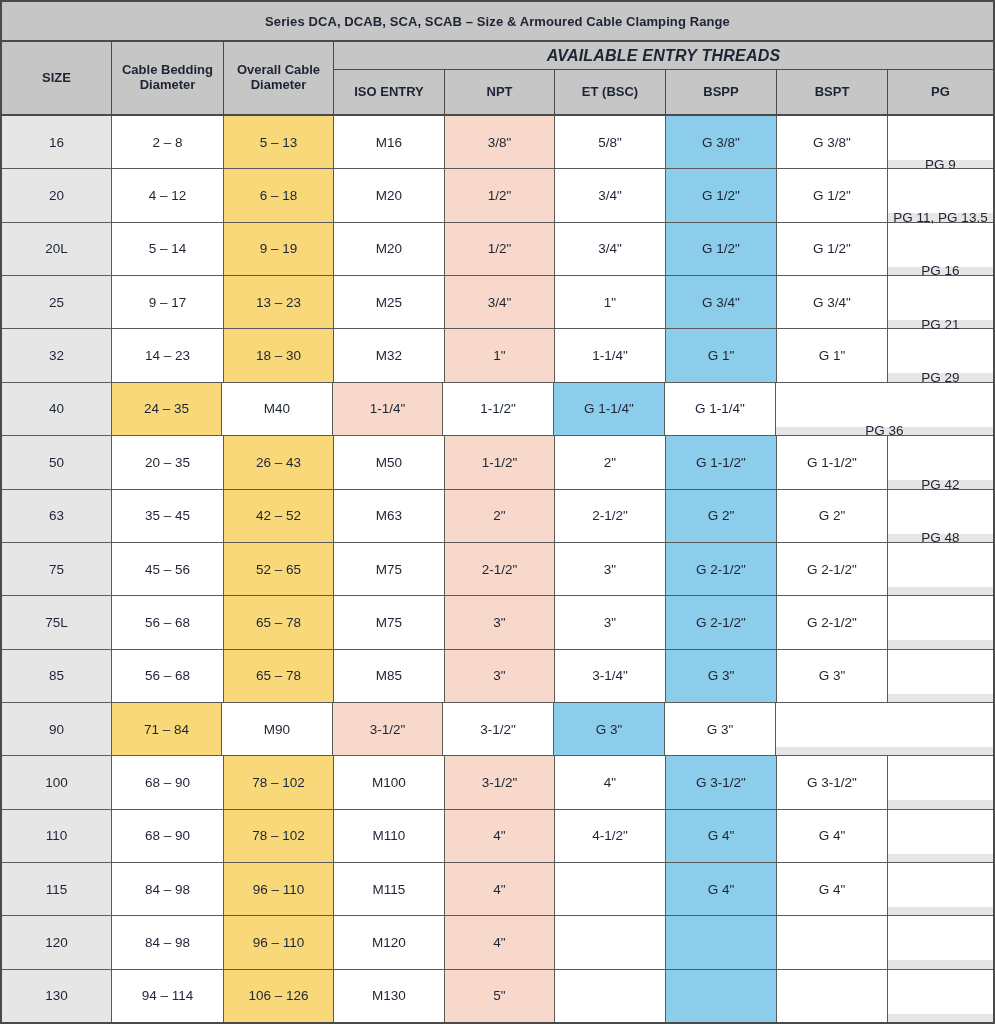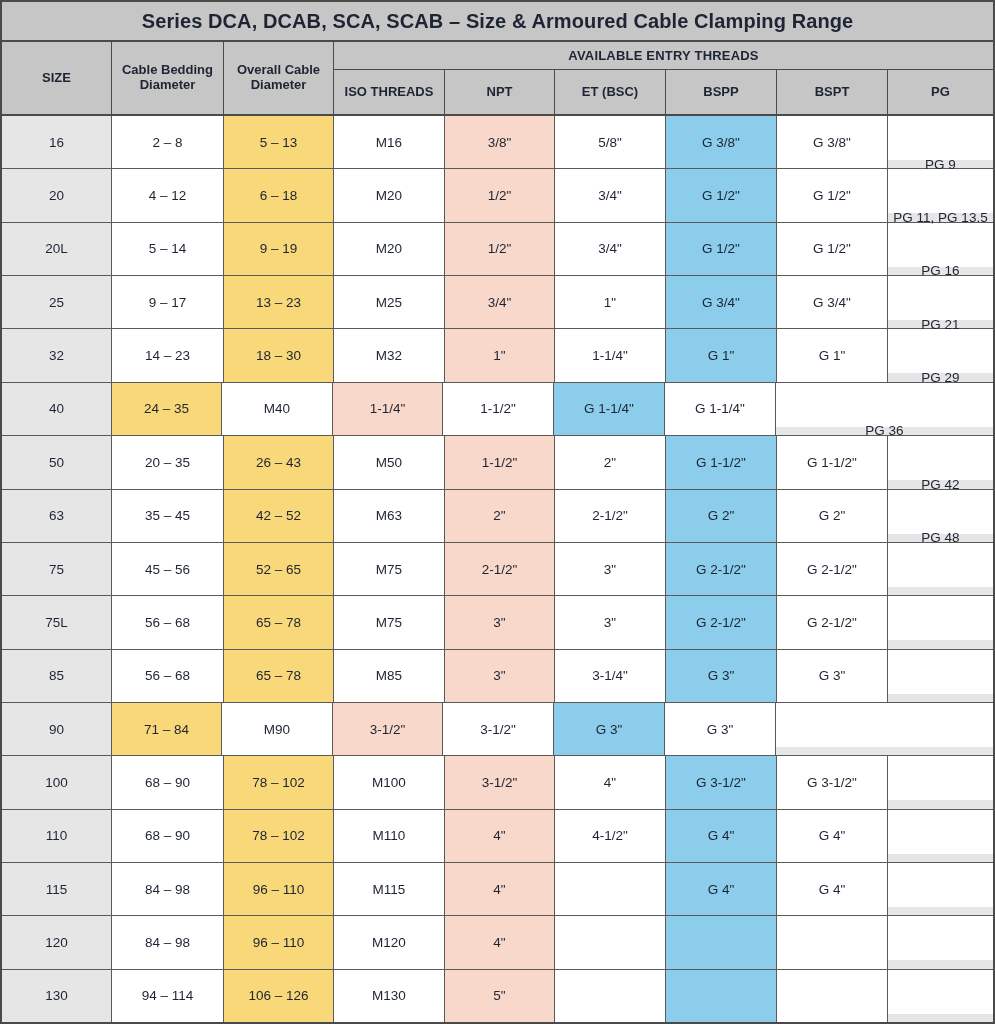--- a/index.html
+++ b/index.html
@@ -26,21 +26,21 @@
   .title-row {
     height: 38px;
     flex: 0 0 38px;
     background: #c6c6c6;
     border-bottom: 2px solid #4a4a4a;
     display: flex;
     align-items: center;
     justify-content: center;
   }
   .title-text {
-    font-size: 20px;
+    font-size: 13px;
     font-weight: bold;
     color: #1d2433;
     letter-spacing: 0.1px;
     white-space: nowrap;
   }
   
   .header-wrap {
     flex: 0 0 72px;
     height: 72px;
     display: flex;
@@ -77,25 +77,26 @@
     display: flex;
     flex-direction: column;
     box-sizing: border-box;
   }
   .threads-title {
     flex: 0 0 27px;
     background: #c6c6c6;
     display: flex;
     align-items: center;
     justify-content: center;
-    font-size: 13px;
+    font-size: 16px;
     font-weight: bold;
     color: #1d2433;
     border-bottom: 1.5px solid #4a4a4a;
     letter-spacing: 0.2px;
+    font-style: italic;
   }
   .threads-subs {
     flex: 1 1 auto;
     display: flex;
   }
   
   .body-wrap {
     flex: 1 1 auto;
     display: flex;
     flex-direction: column;
@@ -137,21 +138,21 @@
     <span class="title-text">Series DCA, DCAB, SCA, SCAB – Size &amp; Armoured Cable Clamping Range</span>
   </div>
 
   <div class="header-wrap">
     <div class="hcell c-size">SIZE</div>
     <div class="hcell c-bedding">Cable Bedding Diameter</div>
     <div class="hcell c-overall">Overall Cable Diameter</div>
     <div class="threads-group">
       <div class="threads-title">AVAILABLE ENTRY THREADS</div>
       <div class="threads-subs">
-        <div class="hcell c-iso">ISO THREADS</div>
+        <div class="hcell c-iso">ISO ENTRY</div>
         <div class="hcell c-npt">NPT</div>
         <div class="hcell c-et">ET (BSC)</div>
         <div class="hcell c-bspp">BSPP</div>
         <div class="hcell c-bspt">BSPT</div>
         <div class="hcell c-pg last">PG</div>
       </div>
     </div>
   </div>
 
   <div class="body-wrap" id="table-body">

